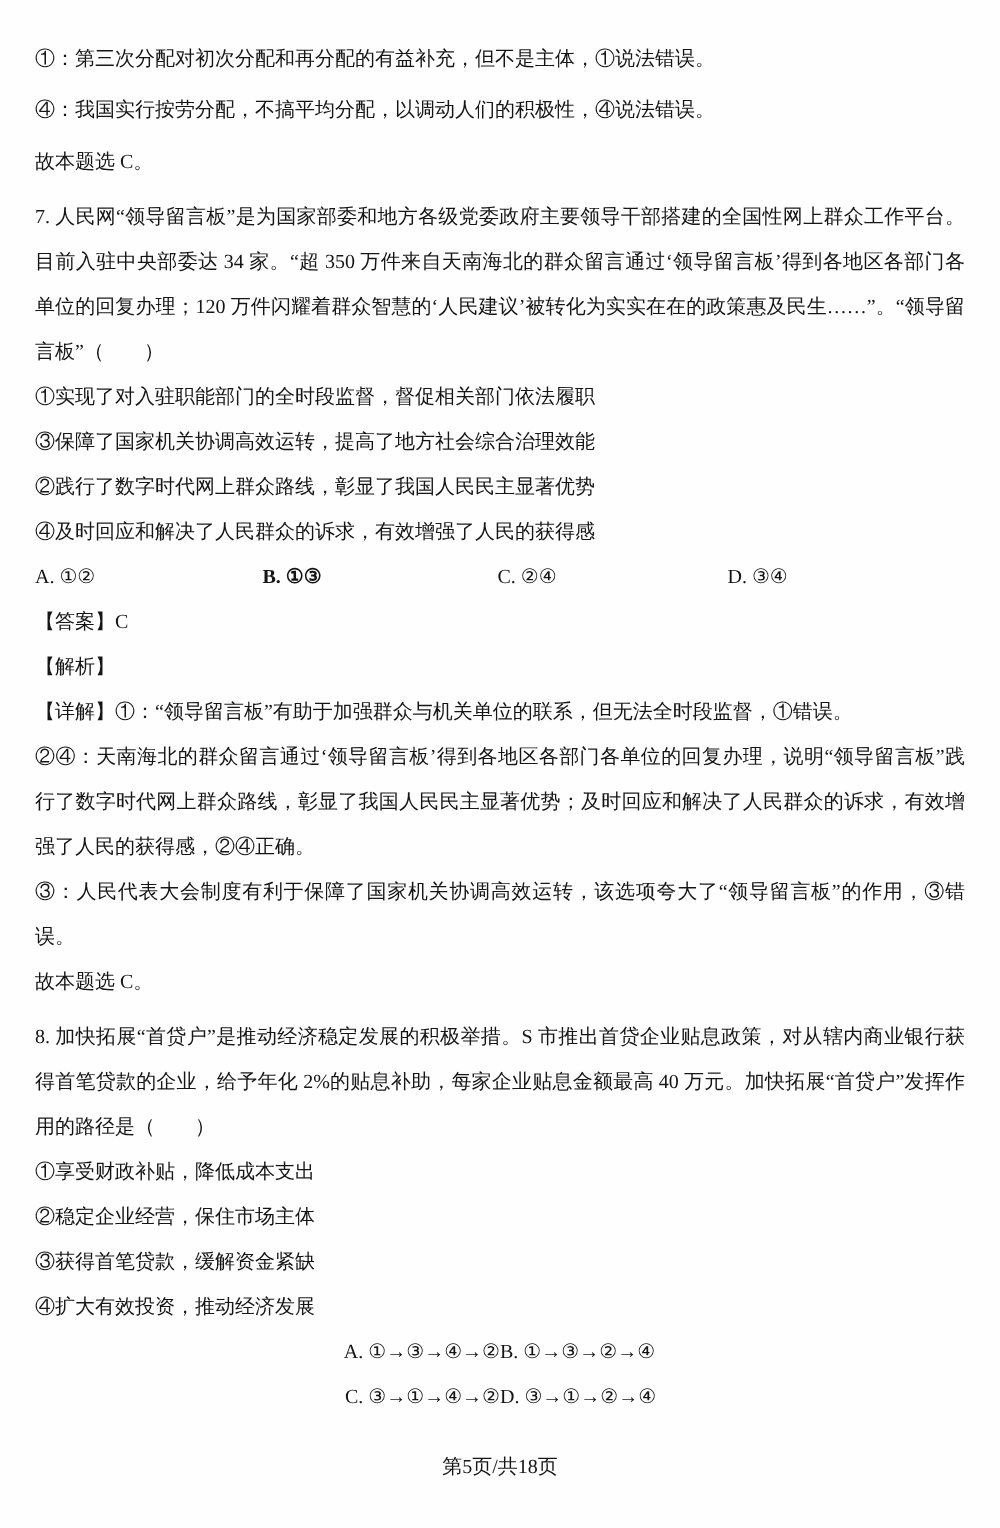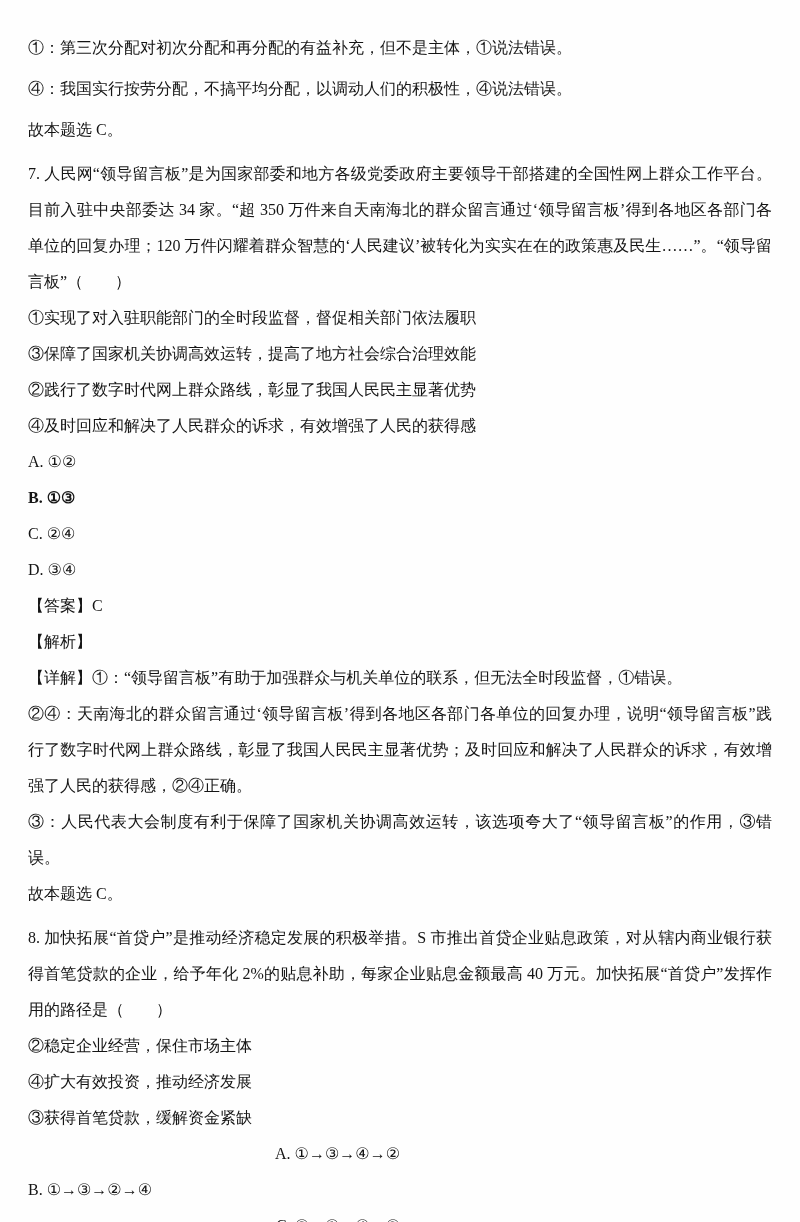--- a/index.html
+++ b/index.html
@@ -22,21 +22,20 @@
   }
   p.tline {
     margin: 0;
     text-align: justify;
   }
   p.tline.gap-s { margin-bottom: 5px; }
   p.tline.gap-m { margin-bottom: 8px; }
   .opt-row {
     display: flex;
     margin: 0;
-    flex-direction: column;
   }
   .opt-row .opt { white-space: nowrap; }
   .q7-opts .opt:nth-child(1) { width: 182px; }
   .q7-opts .opt:nth-child(2) { width: 188px; font-weight: bold; }
   .q7-opts .opt:nth-child(3) { width: 184px; }
   .q8-opts .opt:nth-child(1) { width: 372px; text-align: right; }
   .footer {
     text-align: center;
     margin-top: 20px;
     font-size: 16px;
@@ -63,23 +62,24 @@
     <span class="opt">D. ③④</span>
   </div>
   <p class="tline">【答案】C</p>
   <p class="tline">【解析】</p>
   <p class="tline">【详解】①：“领导留言板”有助于加强群众与机关单位的联系，但无法全时段监督，①错误。</p>
   <p class="tline">②④：天南海北的群众留言通过‘领导留言板’得到各地区各部门各单位的回复办理，说明“领导留言板”践行了数字时代网上群众路线，彰显了我国人民民主显著优势；及时回应和解决了人民群众的诉求，有效增强了人民的获得感，②④正确。</p>
   <p class="tline">③：人民代表大会制度有利于保障了国家机关协调高效运转，该选项夸大了“领导留言板”的作用，③错误。</p>
   <p class="tline gap-m">故本题选 C。</p>
 
   <p class="tline">8. 加快拓展“首贷户”是推动经济稳定发展的积极举措。S 市推出首贷企业贴息政策，对从辖内商业银行获得首笔贷款的企业，给予年化 2%的贴息补助，每家企业贴息金额最高 40 万元。加快拓展“首贷户”发挥作用的路径是（　　）</p>
+  <p class="tline">①享受财政补贴，降低成本支出</p>
   <p class="tline">②稳定企业经营，保住市场主体</p>
+  <p class="tline">③获得首笔贷款，缓解资金紧缺</p>
   <p class="tline">④扩大有效投资，推动经济发展</p>
-  <p class="tline">③获得首笔贷款，缓解资金紧缺</p>
   <div class="opt-row q8-opts">
     <span class="opt">A. ①→③→④→②</span>
     <span class="opt">B. ①→③→②→④</span>
   </div>
   <div class="opt-row q8-opts">
     <span class="opt">C. ③→①→④→②</span>
     <span class="opt">D. ③→①→②→④</span>
   </div>
 
   <div class="footer">

